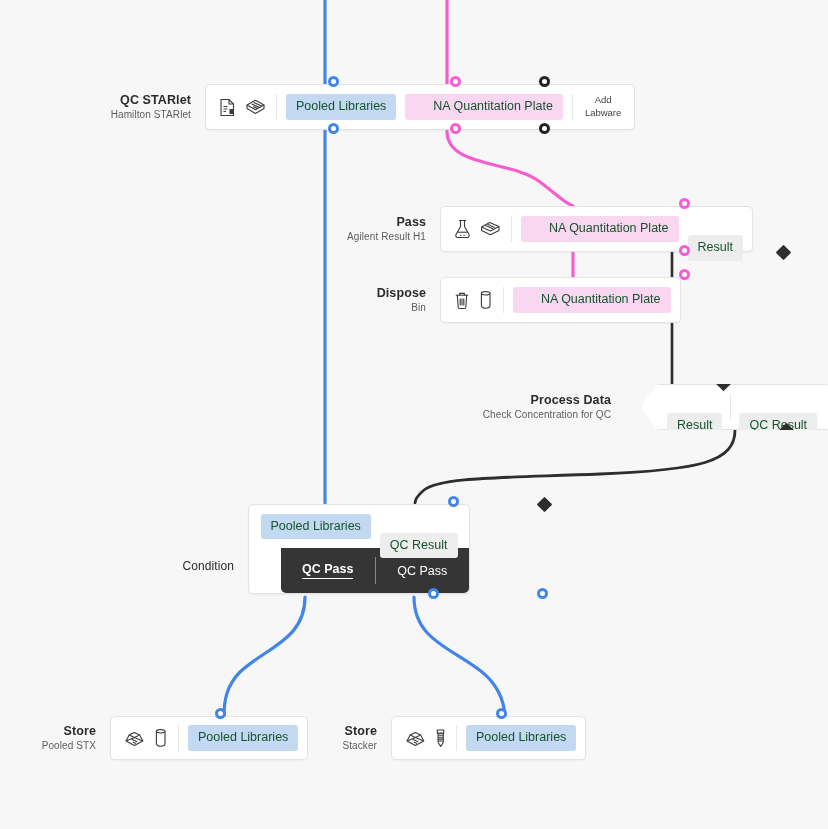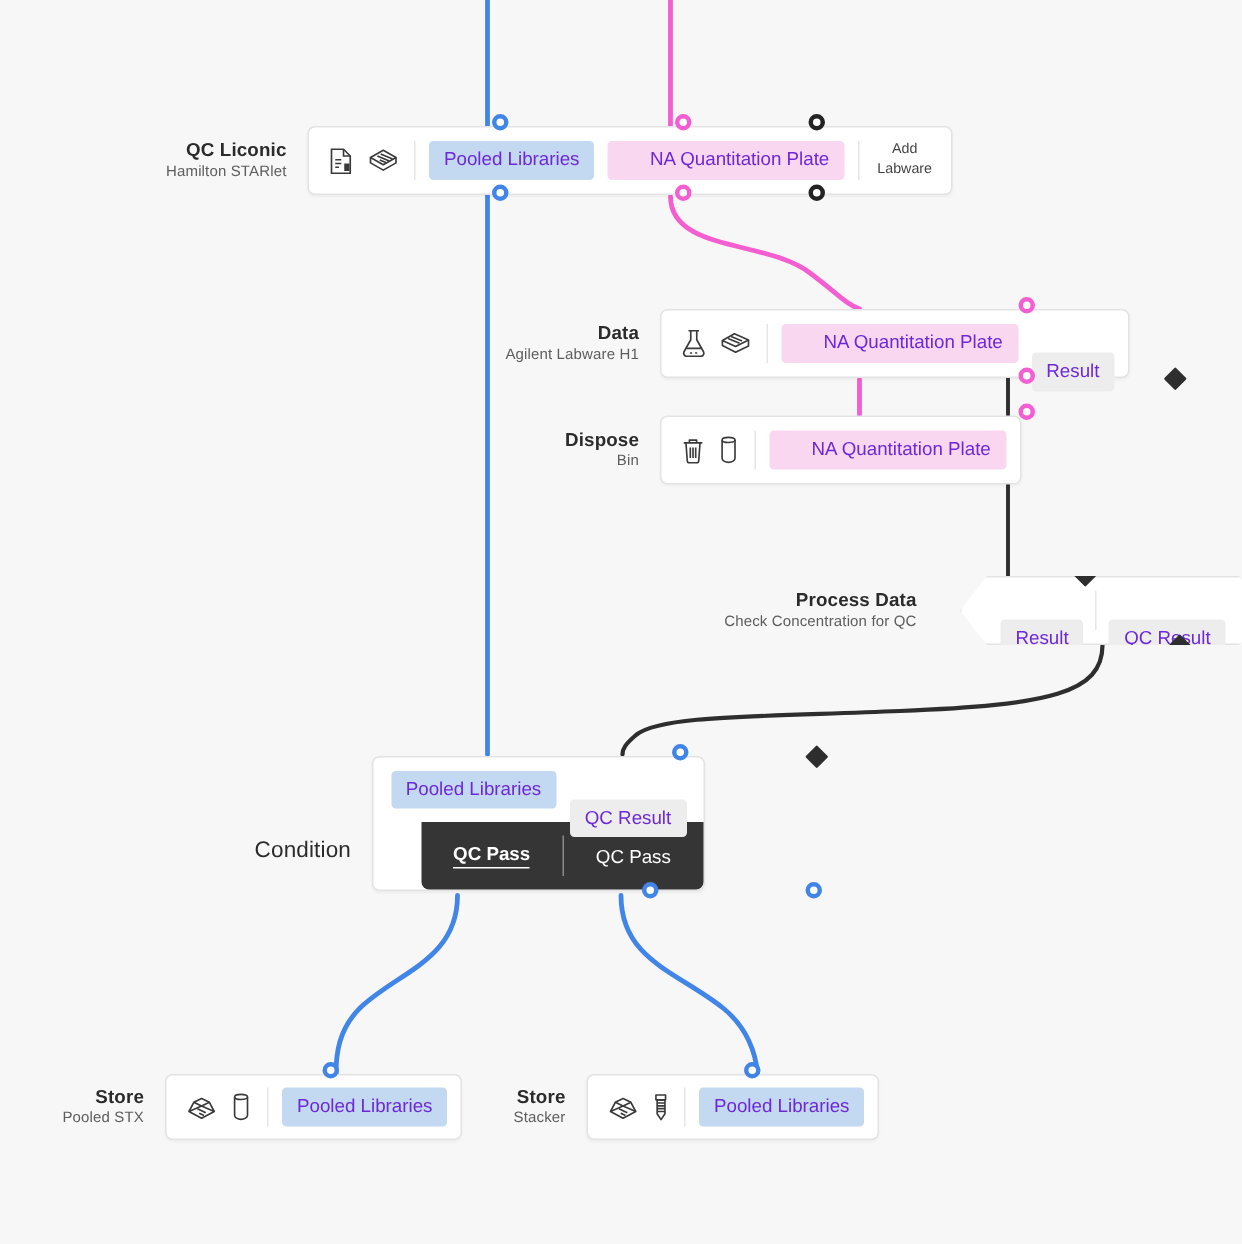--- a/index.html
+++ b/index.html
@@ -31,21 +31,21 @@
     display: flex; align-items: center;
     padding: 0 9px;
     height: 44px;
     box-shadow: 0 1px 2px rgba(0,0,0,.045);
   }
   .icons { display: flex; align-items: center; gap: 9px; padding: 0 10px 0 4px; }
   .icons svg { display: block; }
   .divider { width: 1px; height: 26px; background: #e6e6e6; margin-right: 9px; }
 
   .chip {
-    font-size: 12.5px; color: #6d28d9;
+    font-size: 12.5px; color: #14532d;
     border-radius: 3px; padding: 6px 10px 7px;
     white-space: nowrap; line-height: 1;
   }
   .chip.blue { background: #c3d8f1; }
   .chip.pink { background: #f9d7f0; padding-left: 28px; }
   .chip.gray { background: #ededed; margin-top: 38px; }
   .chip + .chip { margin-left: 9px; }
 
   .addlab {
     border-left: 1px solid #e6e6e6;
@@ -114,21 +114,21 @@
 
     <path d="M735,430 C735,462 700,470 600,474 C500,478 440,477 424,490 C417,496 415,499 415,503" fill="none" stroke="#2e2e2e" stroke-width="2.8" stroke-linecap="round"></path>
 
     <path d="M305,597 C305,640 265,648 240,672 C226,686 224,702 224,716" fill="none" stroke="#4285e8" stroke-width="3.2" stroke-linecap="round"></path>
 
     <path d="M414,597 C414,640 452,648 482,672 C498,685 504,702 505,716" fill="none" stroke="#4285e8" stroke-width="3.2" stroke-linecap="round"></path>
   </svg>
 
   <div class="node" style="left:95px; top:84px;">
     <div class="node-label" style="width:110px;">
-      <div class="node-title">QC Liconic</div>
+      <div class="node-title">QC STARlet</div>
       <div class="node-sub">Hamilton STARlet</div>
     </div>
     <div class="node-body" style="height:46px;">
       <div class="icons">
         <span>
           <svg width="17" height="19" viewBox="0 0 17 19" fill="none" stroke="#3a3a3a" stroke-width="1.1">
             <path d="M2 1.5h8l4.5 4.5v11.5H2z"></path>
             <path d="M10 1.5V6h4.5"></path>
             <path d="M4.5 8.5h4M4.5 11h4M4.5 13.5h2.5"></path>
             <rect x="10.5" y="11" width="3.5" height="5" fill="#3a3a3a" stroke="none"></rect>
@@ -154,22 +154,22 @@
       <div class="port pink" style="left:244px; top:-9px;"></div>
       <div class="port black" style="left:333px; top:-9px;"></div>
       <div class="port blue" style="left:122px; top:38px;"></div>
       <div class="port pink" style="left:244px; top:38px;"></div>
       <div class="port black" style="left:333px; top:38px;"></div>
     </div>
   </div>
 
   <div class="node" style="left:330px; top:206px;">
     <div class="node-label" style="width:110px;">
-      <div class="node-title">Data</div>
-      <div class="node-sub">Agilent Labware H1</div>
+      <div class="node-title">Pass</div>
+      <div class="node-sub">Agilent Result H1</div>
     </div>
     <div class="node-body" style="height:46px;">
       <div class="icons">
         <span>
           <svg width="17" height="20" viewBox="0 0 17 20" fill="none" stroke="#3a3a3a" stroke-width="1.1" stroke-linejoin="round">
             <path d="M5 1.5h7M6.5 1.5v6L2 15.5c-.7 1.3.2 3 1.7 3h9.6c1.5 0 2.4-1.7 1.7-3L10.5 7.5v-6"></path>
             <path d="M3.6 13.2h9.8"></path>
             <path d="M6 16.3h1.4M9.4 16.3h1.4"></path>
           </svg>
         </span>
@@ -227,21 +227,21 @@
       <div class="chip gray">Result</div>
       <div class="chipsep"></div>
       <div class="chip gray">QC Result</div>
       <div class="port diamond" style="left:77px; top:-7px;"></div>
       <div class="port diamond" style="left:140px; top:40px;"></div>
     </div>
   </div>
 
   <div class="node" style="left:120px; top:503px;">
     <div class="node-label" style="width:128px; height:92px;">
-      <div class="node-title" style="font-weight:normal; font-size:15px; margin-top:36px;">Condition</div>
+      <div class="node-title" style="font-weight:normal; font-size:12px; margin-top:36px;">Condition</div>
     </div>
     <div class="cond-body" style="width:222px;">
       <div class="cond-top">
         <div class="chip blue">Pooled Libraries</div>
         <div class="chip gray">QC Result</div>
       </div>
       <div class="cond-bottom">
         <div class="cond-branch active">
           <span>QC Pass</span>
         </div>

